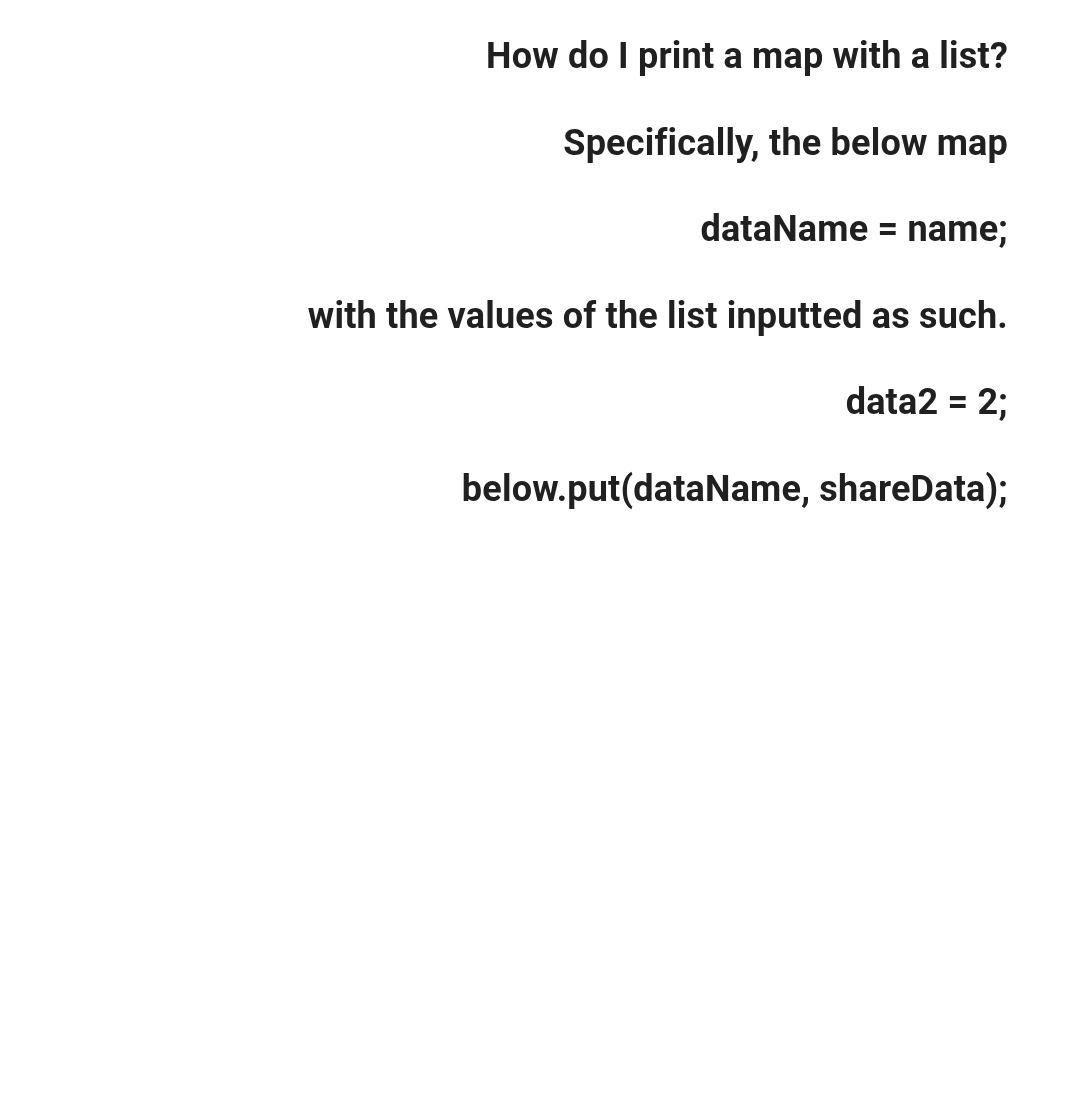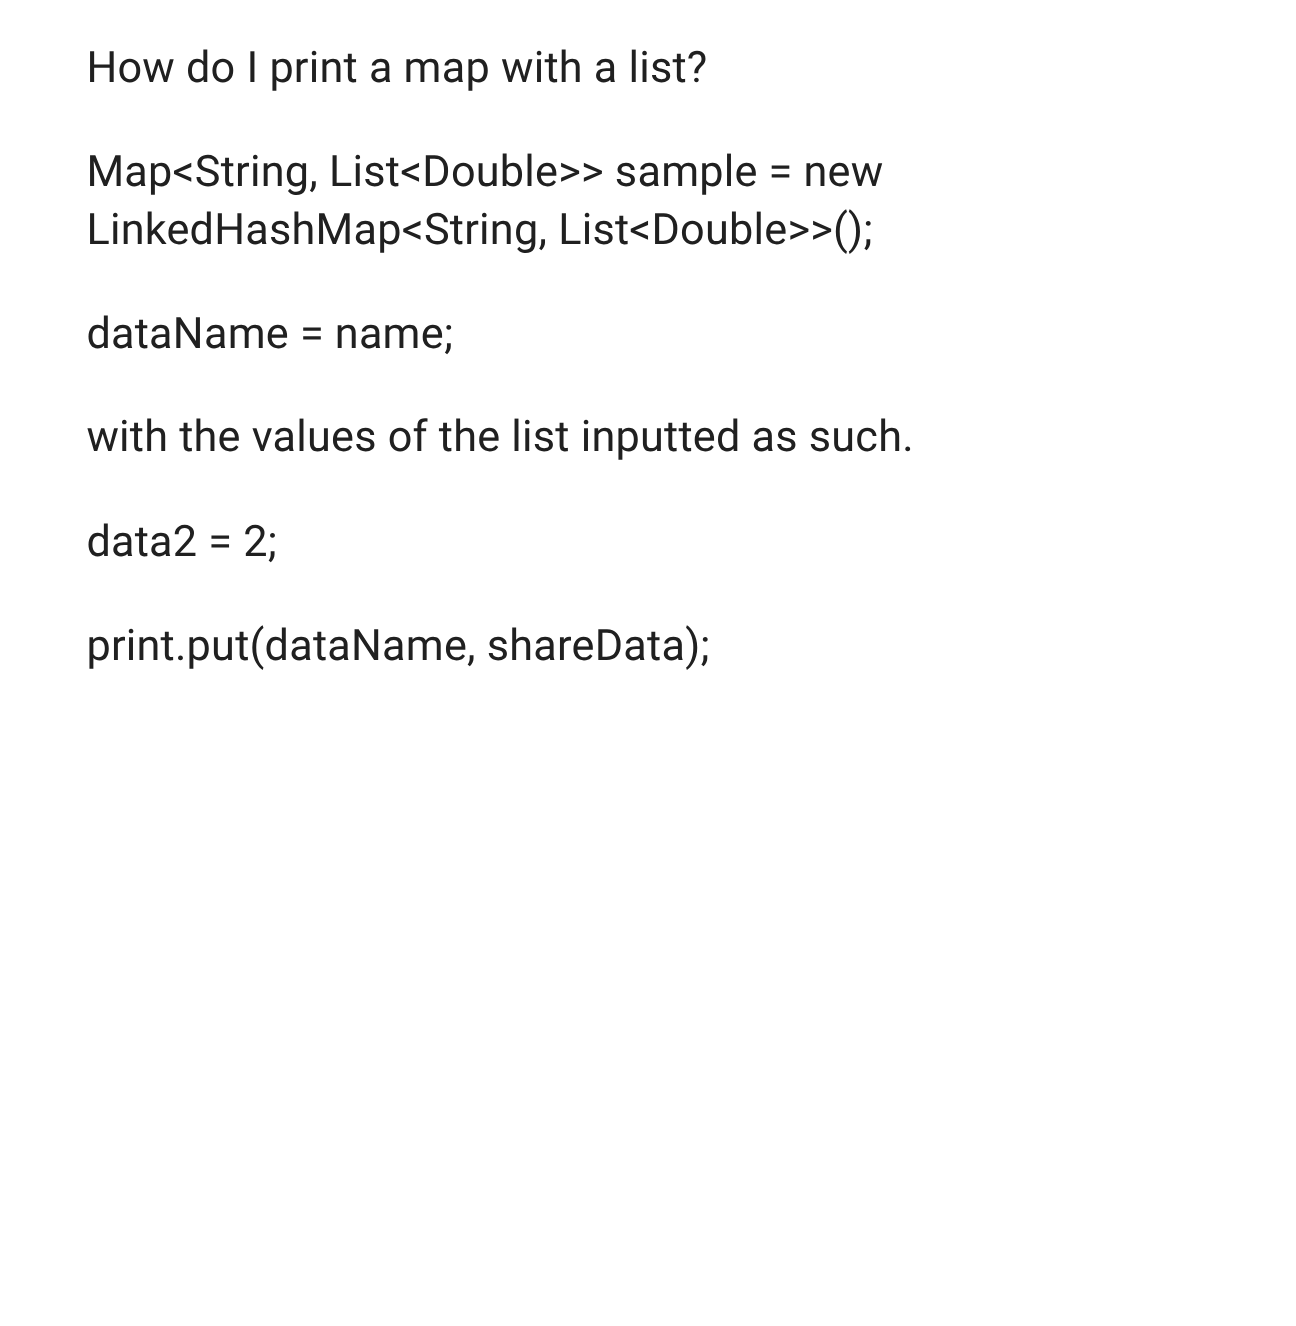--- a/index.html
+++ b/index.html
@@ -14,27 +14,28 @@
       font-family: -apple-system, BlinkMacSystemFont, "Segoe UI", Roboto, "Helvetica Neue", Arial, sans-serif;
       color: #202020;
     }
     .document {
       padding: 32px 72px 40px 72px;
     }
     .para {
       font-size: 36px;
       line-height: 1.35;
       margin-bottom: 38px;
-      font-weight: 400;
+      font-weight: 700;
       letter-spacing: 0.2px;
+      text-align: right;
     }
   </style>
 </head>
 <body>
 
 <div class="document">
   <p class="para">How do I print a map with a list?</p>
-  <p class="para">Map&lt;String, List&lt;Double&gt;&gt; sample = new LinkedHashMap&lt;String, List&lt;Double&gt;&gt;();</p>
+  <p class="para">Specifically, the below map</p>
   <p class="para">dataName = name;</p>
   <p class="para">with the values of the list inputted as such.</p>
   <p class="para">data2 = 2;</p>
-  <p class="para">print.put(dataName, shareData);</p>
+  <p class="para">below.put(dataName, shareData);</p>
 </div>
 
 </body></html>

